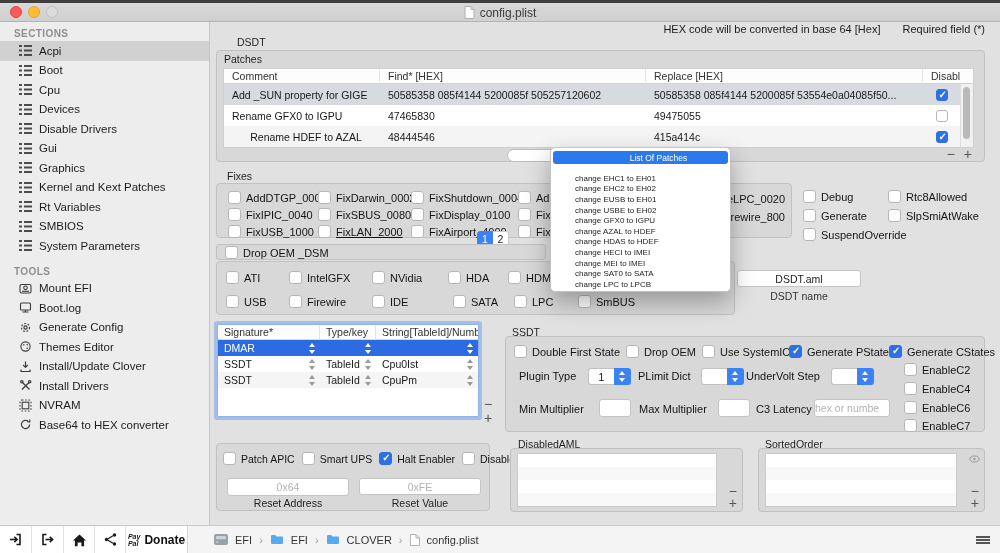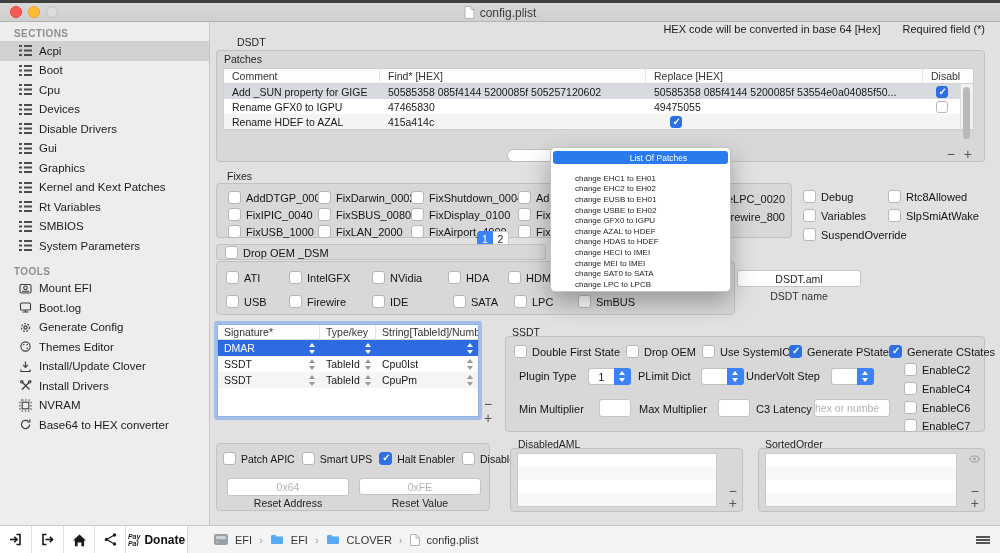--- a/index.html
+++ b/index.html
@@ -23,21 +23,21 @@
   .cb{width:13px;height:13px;border-radius:3px;background:#fff;border:1px solid #b6b6b6;flex:none;position:relative;}
   .cb.on{background:#2d6fe4;border-color:#2d6fe4;}
   .cb.on::after{content:"✓";position:absolute;left:2px;top:-1px;color:#fff;font-size:10px;font-weight:bold;}
   .ci{display:flex;align-items:center;gap:5px;font-size:11px;color:#141414;white-space:nowrap;}
   .inp{background:#fff;border:1px solid #c4c4c4;border-radius:3px;font-size:10.5px;color:#222;font-family:"Liberation Sans",sans-serif;outline:none;}
   .inp::placeholder{color:#b3b3b3;}
   .mm{font-size:14px;color:#555;line-height:12px;}
   
   .pt-head{display:flex;height:15px;background:#fdfdfd;border-bottom:1px solid #d2d2d2;align-items:center;font-size:10.5px;color:#333;}
   .pt-hcell{padding-left:8px;border-right:1px solid #e4e4e4;height:15px;display:flex;align-items:center;flex:none;white-space:nowrap;overflow:hidden;}
-  .pt-row{display:flex;height:15px;align-items:center;background:#fff;font-size:10.5px;color:#181818;}
+  .pt-row{display:flex;height:21px;align-items:center;background:#fff;font-size:10.5px;color:#181818;}
   .pt-row.alt{background:#f4f4f4;}
   .pt-row.sel{background:#d7dbdf;}
   .pt-cell{padding-left:8px;white-space:nowrap;overflow:hidden;flex:none;}
   .pt-cb{width:37px;display:flex;justify-content:center;}
   .pt-cb .cb{width:12px;height:12px;}
   
   .dt{background:#fff;border:1px solid #8fb2ea;box-shadow:0 0 0 3px rgba(105,155,240,.5);border-radius:1px;}
   .dt-head{display:flex;height:15px;background:#fdfdfd;border-bottom:1px solid #d8d8d8;font-size:10.5px;color:#333;align-items:center;}
   .dt-hcell{padding-left:6px;border-right:1px solid #e4e4e4;height:15px;display:flex;align-items:center;flex:none;white-space:nowrap;overflow:hidden;}
   .dt-row{display:flex;height:16px;align-items:center;background:#fff;font-size:10.5px;color:#181818;}
@@ -328,21 +328,22 @@
       </div>
       <div class="pt-row">
         <div class="pt-cell" style="width:156px;">Rename GFX0 to IGPU</div>
         <div class="pt-cell" style="width:266px;">47465830</div>
         <div class="pt-cell" style="width:277px;">49475055</div>
         <div class="pt-cb">
             <span class="cb"></span>
           </div>
       </div>
       <div class="pt-row alt">
-        <div class="pt-cell" style="width:156px;">Rename HDEF to AZAL</div>
+        <div class="pt-cell" style="width:156px;text-align:center;">Rename HDEF to AZAL</div>
+        <div class="pt-cell" style="width:266px;">48444546</div>
         <div class="pt-cell" style="width:277px;">415a414c</div>
         <div class="pt-cb">
             <span class="cb on"></span>
           </div>
       </div>
       <div style="position:absolute;right:0;top:15px;bottom:0;width:13px;background:#f1f1f1;border-left:1px solid #ddd;">
           <div class="scrollthumb"></div>
         </div>
     </div>
 
@@ -384,21 +385,21 @@
         <span>FixDisplay_0100</span>
       </div>
     <div class="ci" style="position:absolute;left:301px;top:24px;">
         <span class="cb"></span>
         <span>FixI</span>
       </div>
     <div class="ci" style="position:absolute;left:11px;top:41px;">
         <span class="cb"></span>
         <span>FixUSB_1000</span>
       </div>
-    <div class="ci" style="position:absolute;left:101px;top:41px;">
+    <div class="ci" style="position:absolute;left:101px;top:41px;text-decoration:underline;">
         <span class="cb"></span>
         <span>FixLAN_2000</span>
       </div>
     <div class="ci" style="position:absolute;left:194px;top:41px;">
         <span class="cb"></span>
         <span>FixAirport_4000</span>
       </div>
     <div class="ci" style="position:absolute;left:301px;top:41px;">
         <span class="cb"></span>
         <span>FixH</span>
@@ -407,21 +408,21 @@
     <div style="position:absolute;right:6px;top:9px;font-size:11px;color:#141414;">keLPC_0020</div>
     <div style="position:absolute;right:6px;top:27px;font-size:11px;color:#141414;">xFirewire_800</div>
   </div>
 
   <div class="ci abs" style="left:803px;top:190px;">
       <span class="cb"></span>
       <span>Debug</span>
     </div>
   <div class="ci abs" style="left:803px;top:209px;">
       <span class="cb"></span>
-      <span>Variables</span>
+      <span>Generate</span>
     </div>
   <div class="ci abs" style="left:803px;top:228px;">
       <span class="cb"></span>
       <span>SuspendOverride</span>
     </div>
   <div class="ci abs" style="left:888px;top:190px;">
       <span class="cb"></span>
       <span>Rtc8Allowed</span>
     </div>
   <div class="ci abs" style="left:888px;top:209px;">

